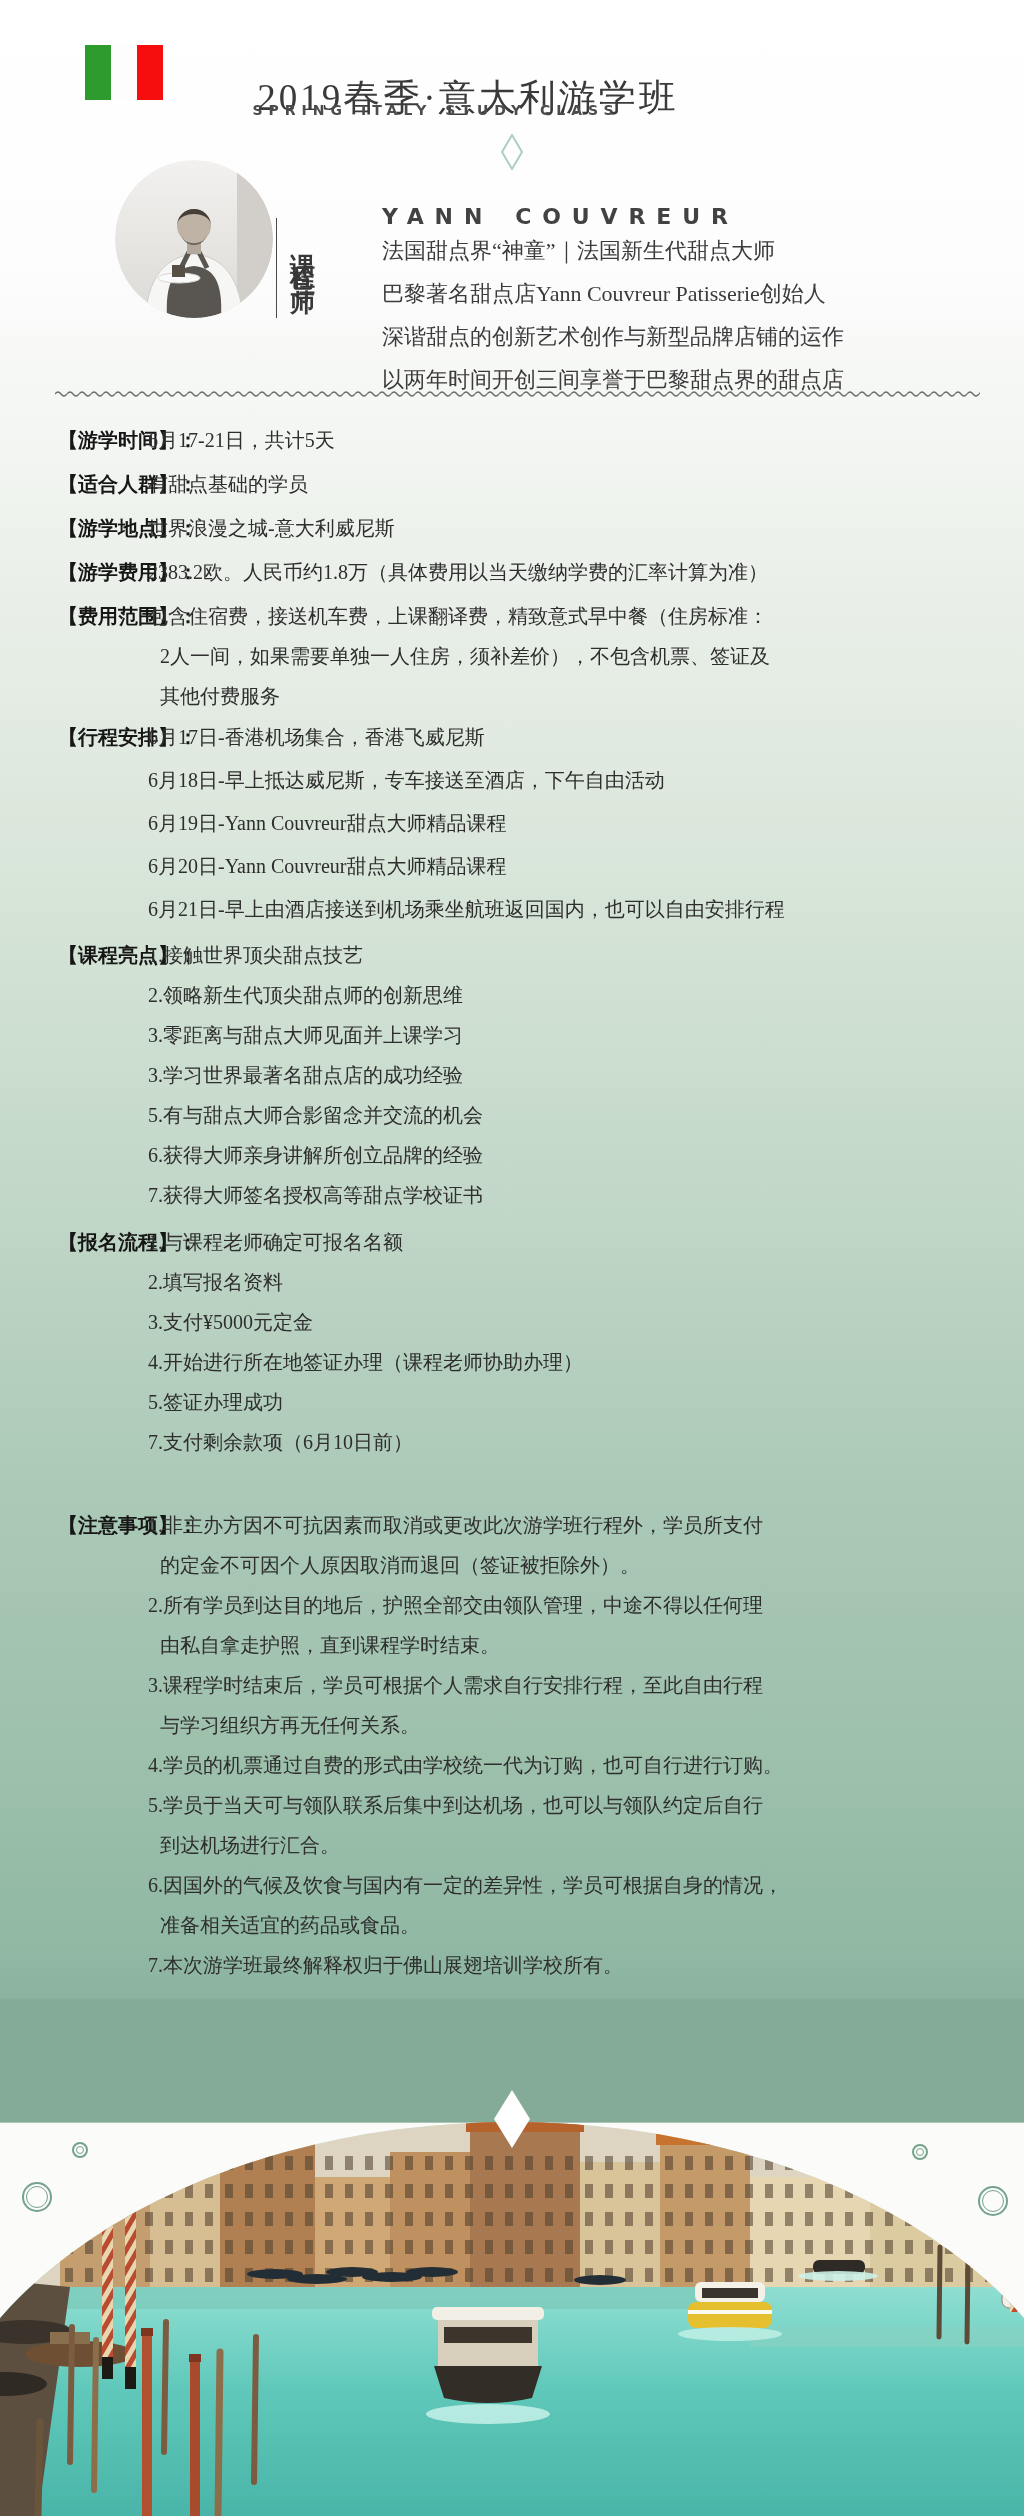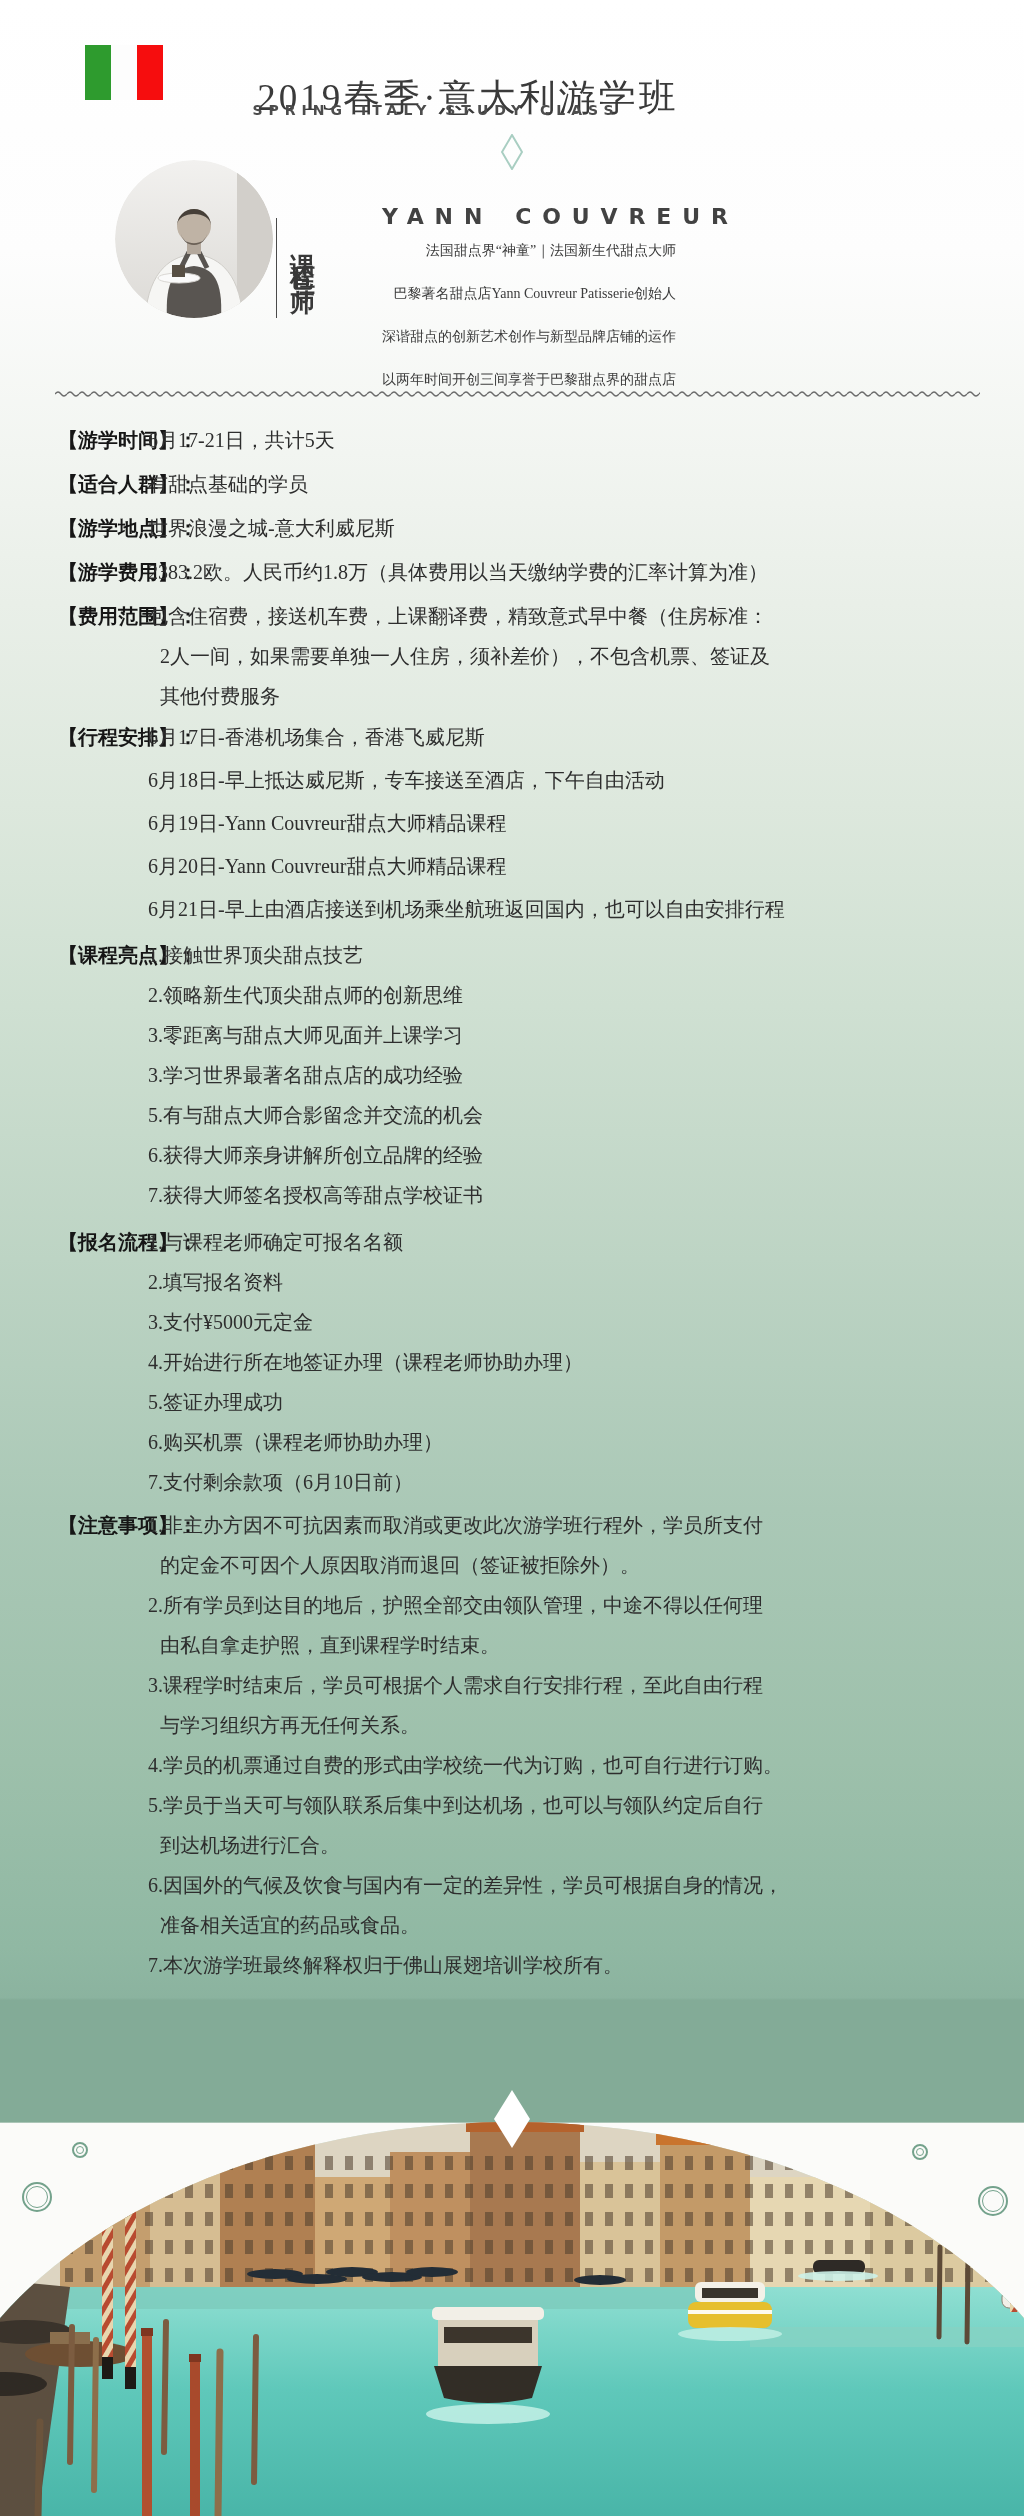--- a/index.html
+++ b/index.html
@@ -24,21 +24,21 @@
   
   .photo{position:absolute;left:115px;top:160px;width:158px;height:158px;border-radius:50%;overflow:hidden;}
   .vline{position:absolute;left:276px;top:218px;width:1px;height:100px;background:#4a4a4a;}
   .role{position:absolute;left:286px;top:234px;height:170px;
     writing-mode:vertical-rl;text-orientation:upright;
     font-size:25px;letter-spacing:12px;color:#383838;font-weight:600;}
   .mname{position:absolute;left:382px;top:194px;
     font-family:"DejaVu Sans","Liberation Sans",sans-serif;
     font-variant:small-caps;text-transform:lowercase;
     font-size:32px;letter-spacing:.34em;color:#424242;font-weight:700;}
-  .bio{position:absolute;left:382px;top:229px;font-size:14px;line-height:43px;color:#3b3b3b;text-align:right;}
+  .bio{position:absolute;left:382px;top:229px;font-size:22px;line-height:43px;color:#3b3b3b;}
   .wavy{position:absolute;left:55px;top:389px;}
   
   .sec{position:absolute;left:0;width:1024px;font-size:20px;color:#2e2e2e;}
   .sec .lab{position:absolute;left:58px;top:0;font-weight:700;color:#161616;white-space:nowrap;}
   .sec .lines{position:absolute;left:148px;top:0;width:840px;}
   .sec .ln{white-space:nowrap;font-family:Liberation Serif, serif;}
   .sec .ln.ind{padding-left:12px;}
   
   .arch-zone{position:absolute;left:0;top:2122px;width:1024px;height:394px;overflow:hidden;}
   .arch{position:absolute;left:-80px;top:0;width:1184px;height:394px;overflow:hidden;
@@ -167,21 +167,20 @@
         </div>
       </div>
       <div class="sec" style="top: 1222px; line-height: 40px;">
         <span class="lab">【报名流程】：</span>
         <div class="lines">
           <div class="ln">1.与课程老师确定可报名名额</div>
           <div class="ln">2.填写报名资料</div>
           <div class="ln">3.支付¥5000元定金</div>
           <div class="ln">4.开始进行所在地签证办理（课程老师协助办理）</div>
           <div class="ln">5.签证办理成功</div>
-          <div class="ln">6.购买机票（课程老师协助办理）</div>
           <div class="ln">7.支付剩余款项（6月10日前）</div>
         </div>
       </div>
       <div class="sec" style="top: 1505px; line-height: 40px;">
         <span class="lab">【注意事项】：</span>
         <div class="lines">
           <div class="ln">1.非主办方因不可抗因素而取消或更改此次游学班行程外，学员所支付</div>
           <div class="ln ind">的定金不可因个人原因取消而退回（签证被拒除外）。</div>
           <div class="ln">2.所有学员到达目的地后，护照全部交由领队管理，中途不得以任何理</div>
           <div class="ln ind">由私自拿走护照，直到课程学时结束。</div>

